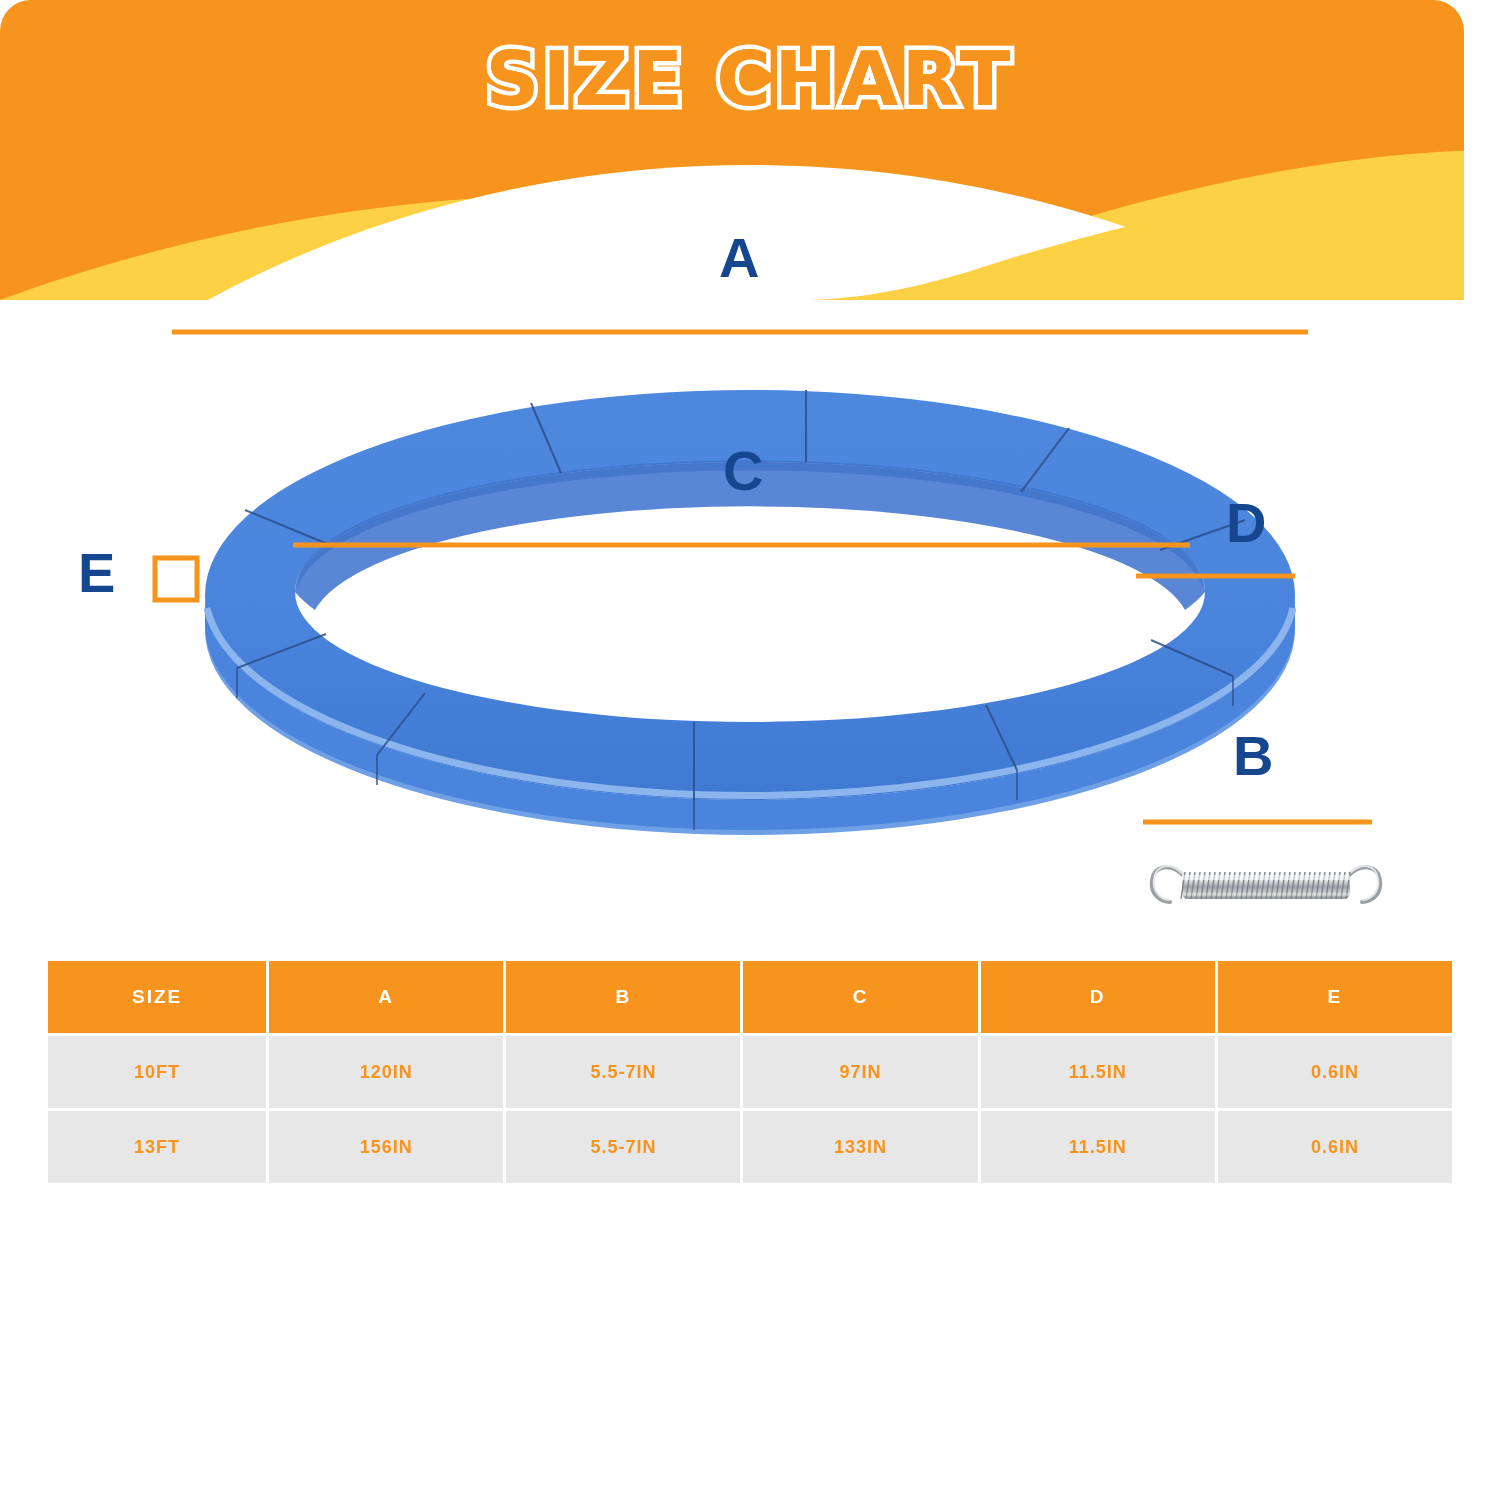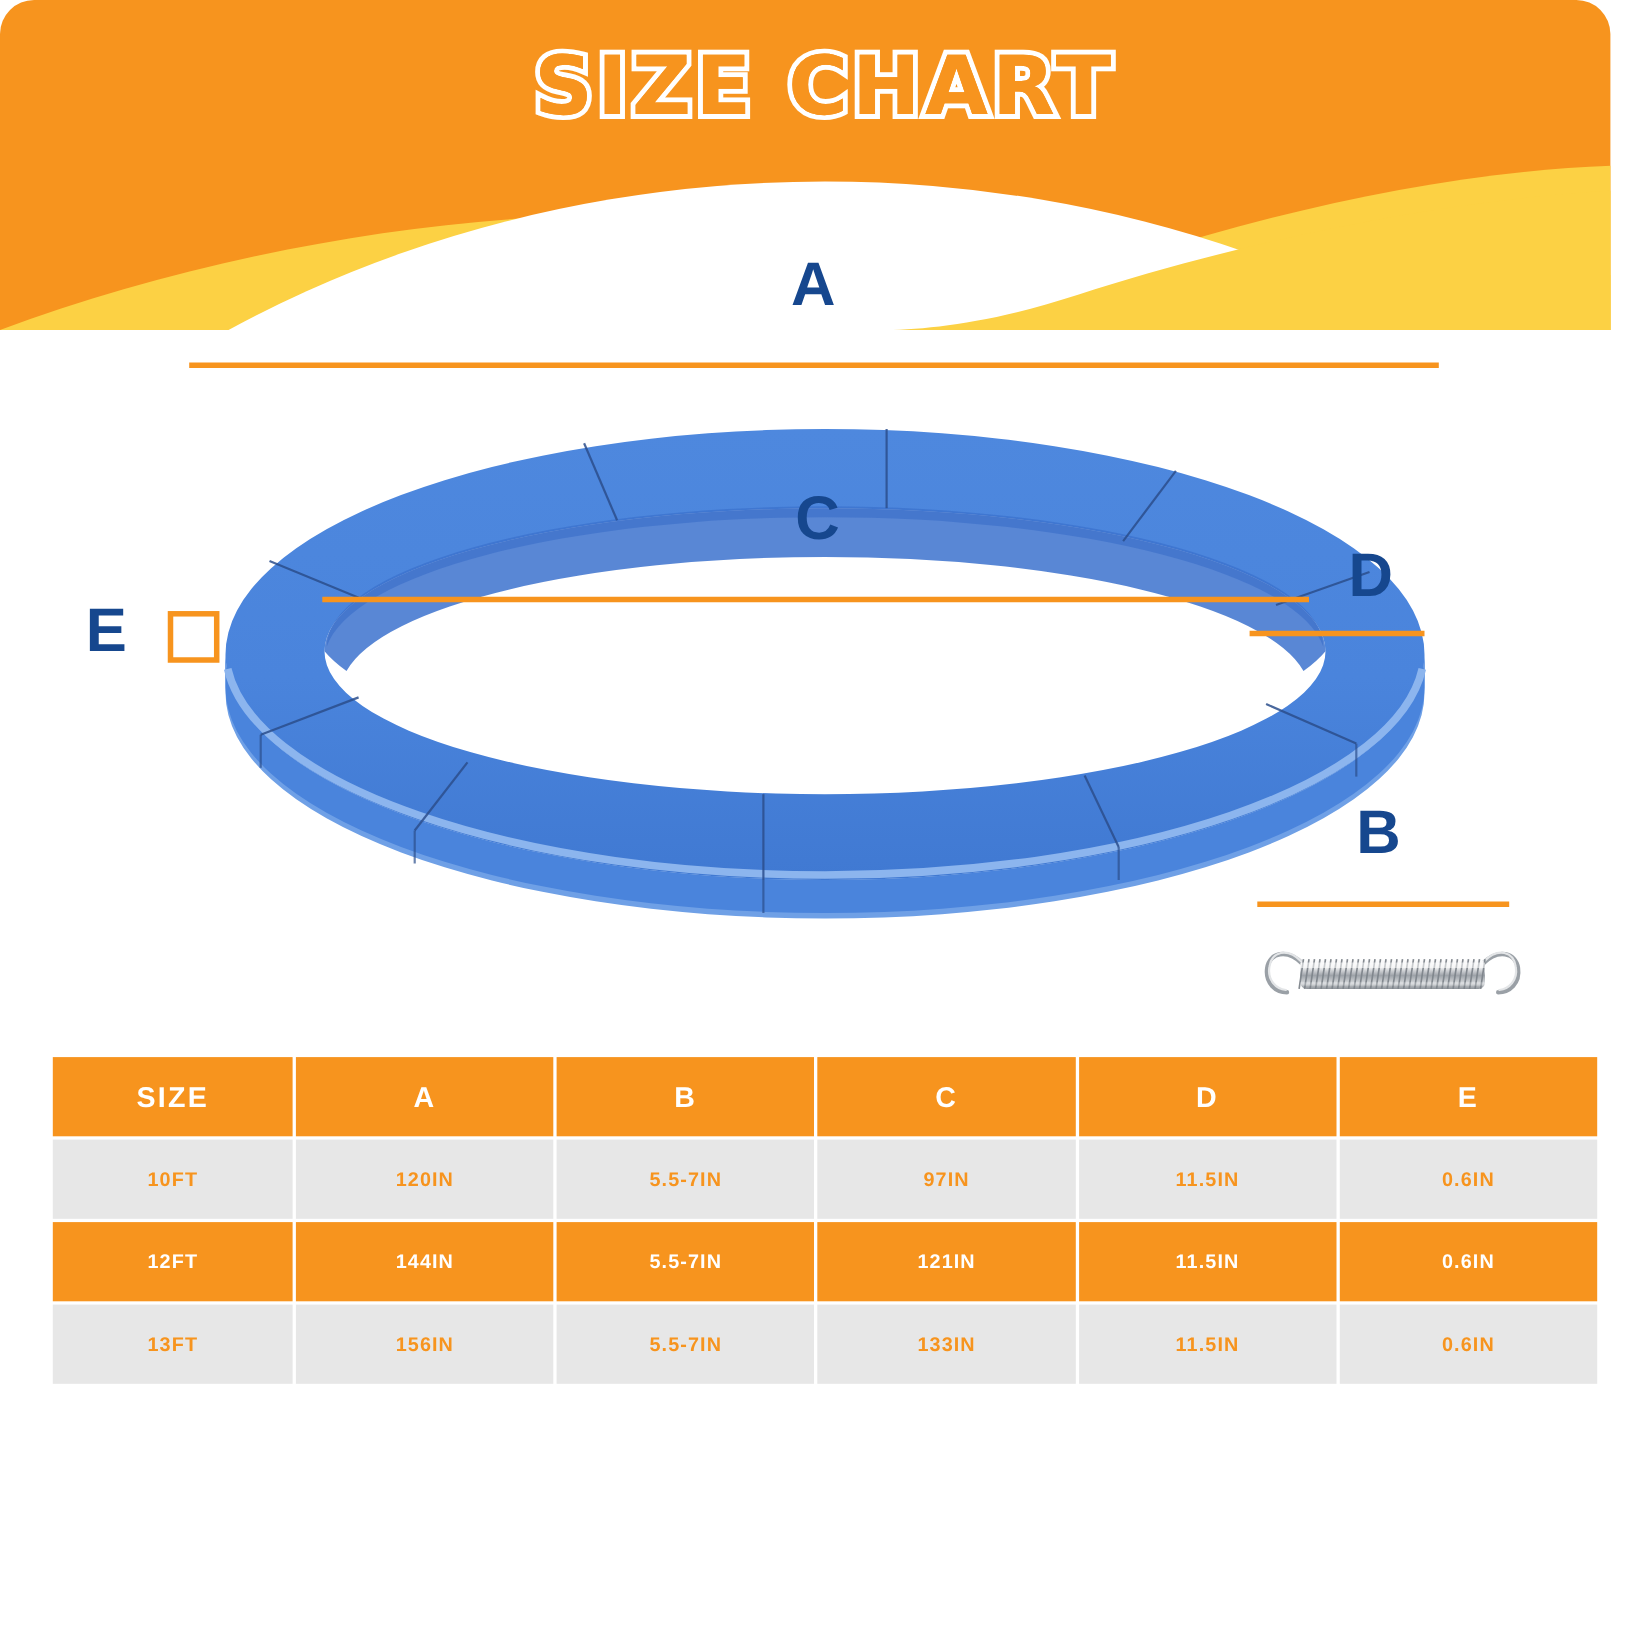--- a/index.html
+++ b/index.html
@@ -63,21 +63,21 @@
     height:72px;
     text-align:center;
     vertical-align:middle;
     font-family:"Liberation Sans", sans-serif;
     font-size:18px;
     font-weight:bold;
     letter-spacing:1px;
     padding:0;
   }
   #size-table th{
-    background:#F7941E;color:#ffffff;font-size:26px;letter-spacing:2px;
+    background:#F7941E;color:#ffffff;font-size:19px;letter-spacing:2px;
   }
   tr.row-odd td{background:#E7E7E7;color:#F7941E;}
   tr.row-even td{background:#F7941E;color:#ffffff;}
   #size-table col.c0{width:218px;}
   #size-table col.cx{width:234px;}
 </style>
 </head>
 <body>
 
 <div id="page">
@@ -249,28 +249,20 @@
     </thead>
     <tbody>
       <tr class="row-odd">
         <td>10FT</td>
         <td>120IN</td>
         <td>5.5-7IN</td>
         <td>97IN</td>
         <td>11.5IN</td>
         <td>0.6IN</td>
       </tr>
-      <tr class="row-even">
-        <td>12FT</td>
-        <td>144IN</td>
-        <td>5.5-7IN</td>
-        <td>121IN</td>
-        <td>11.5IN</td>
-        <td>0.6IN</td>
-      </tr>
       <tr class="row-odd">
         <td>13FT</td>
         <td>156IN</td>
         <td>5.5-7IN</td>
         <td>133IN</td>
         <td>11.5IN</td>
         <td>0.6IN</td>
       </tr>
     </tbody>
   </table>

